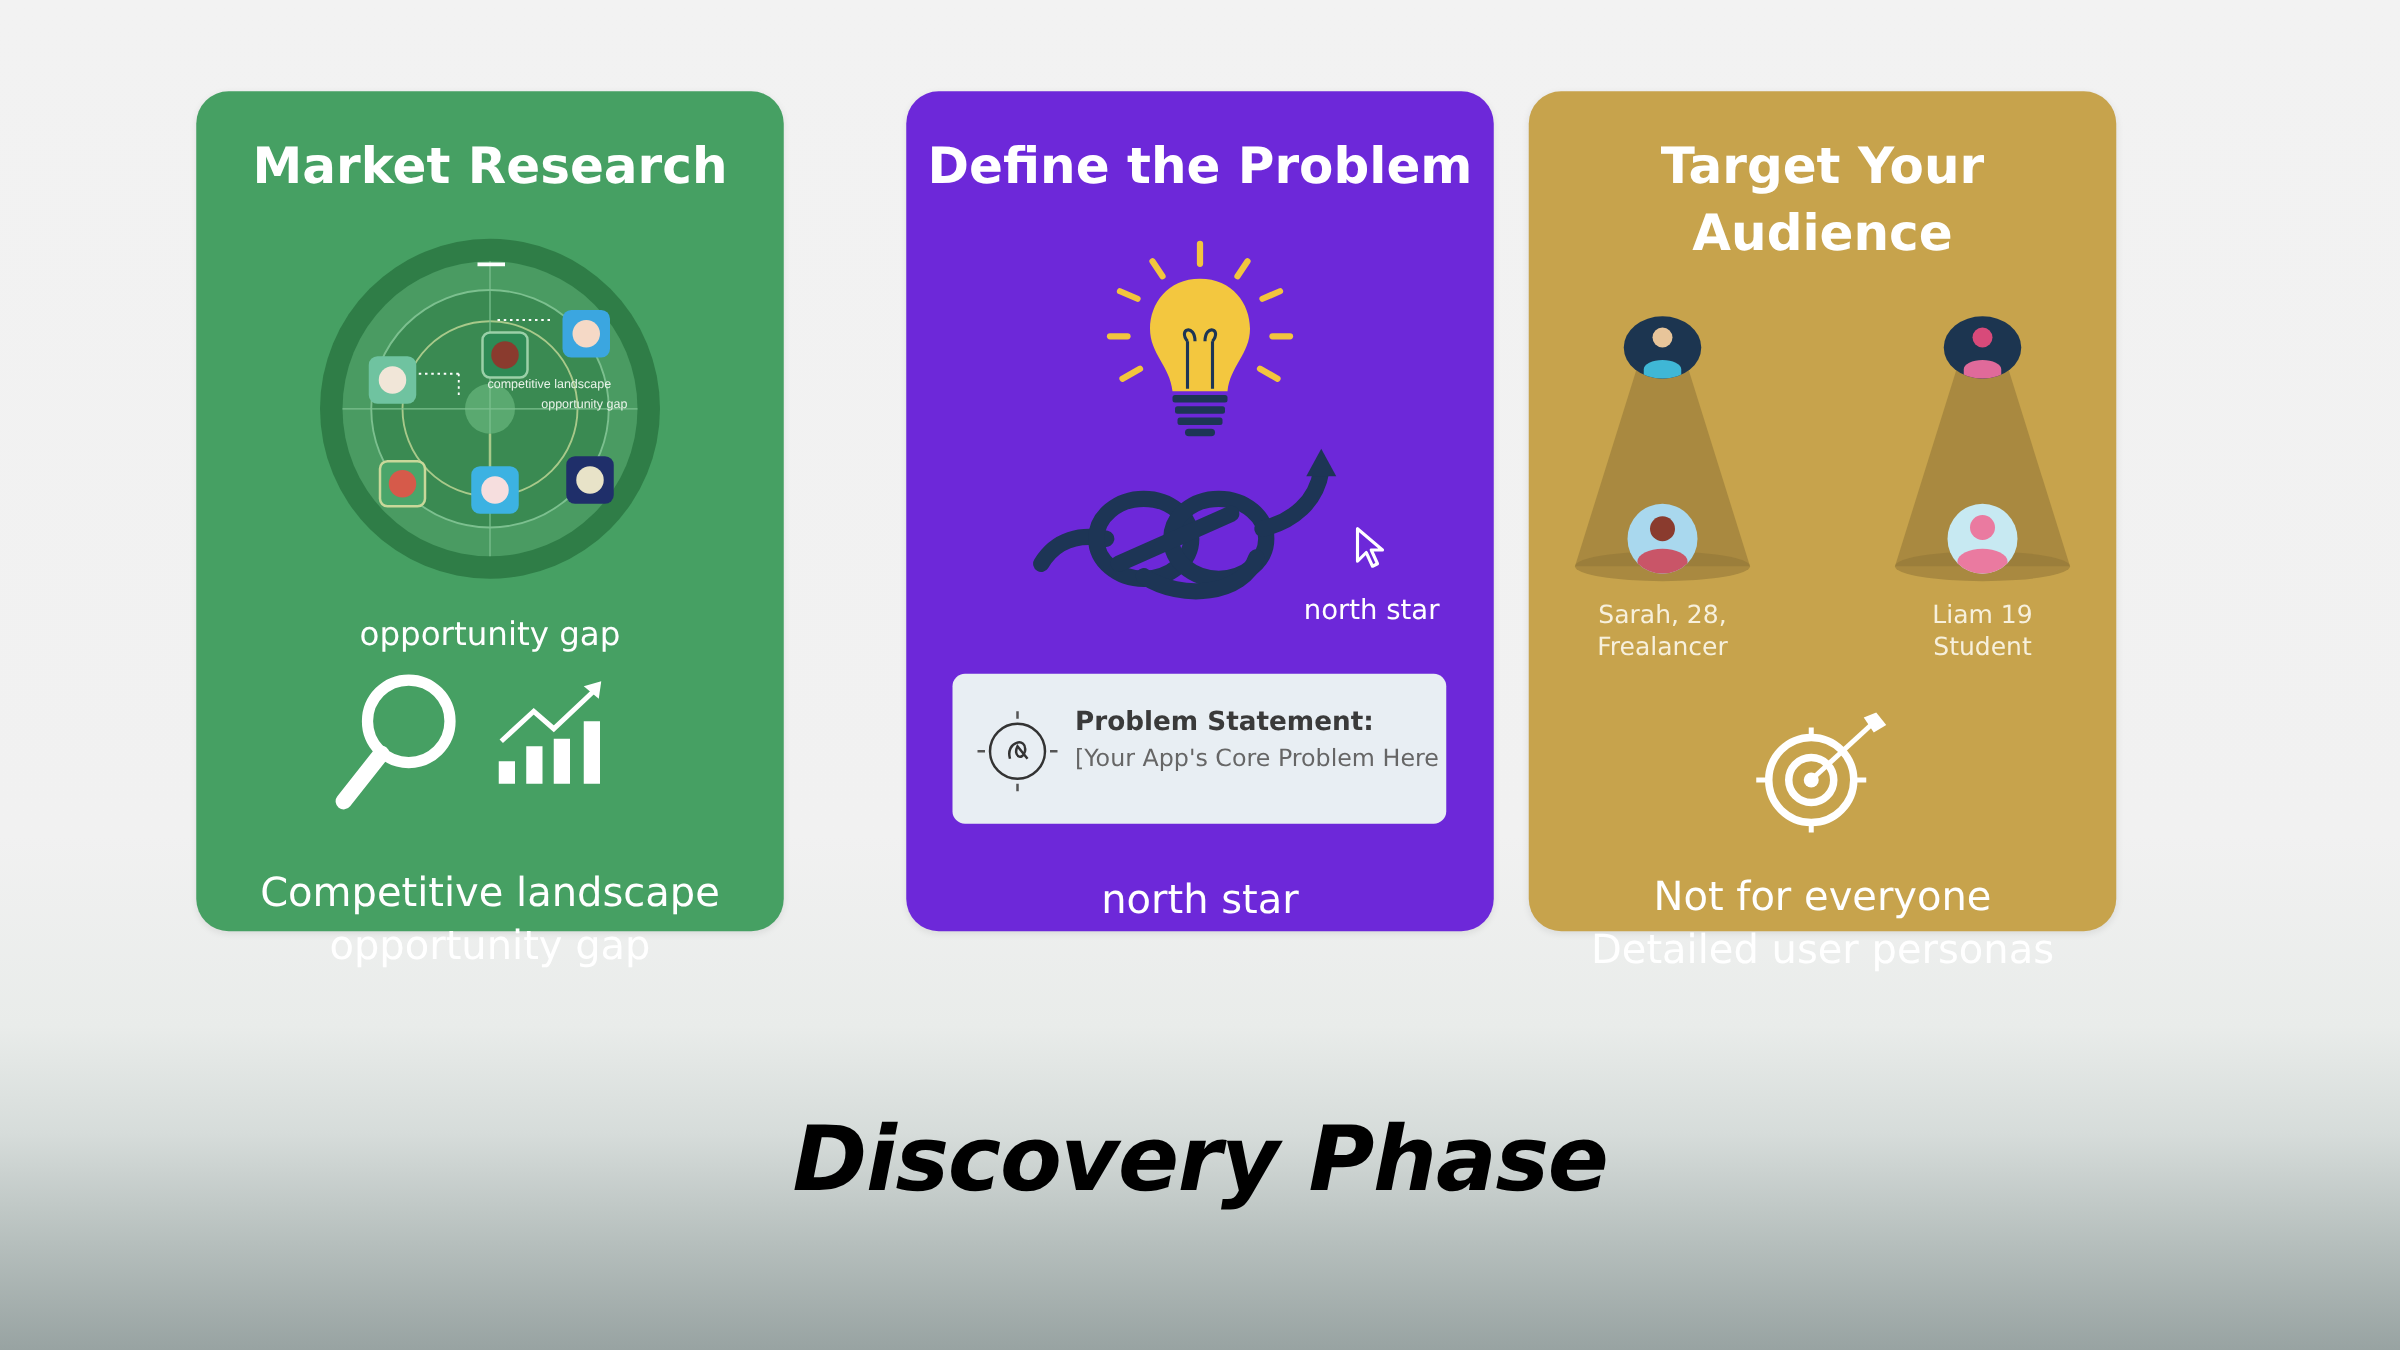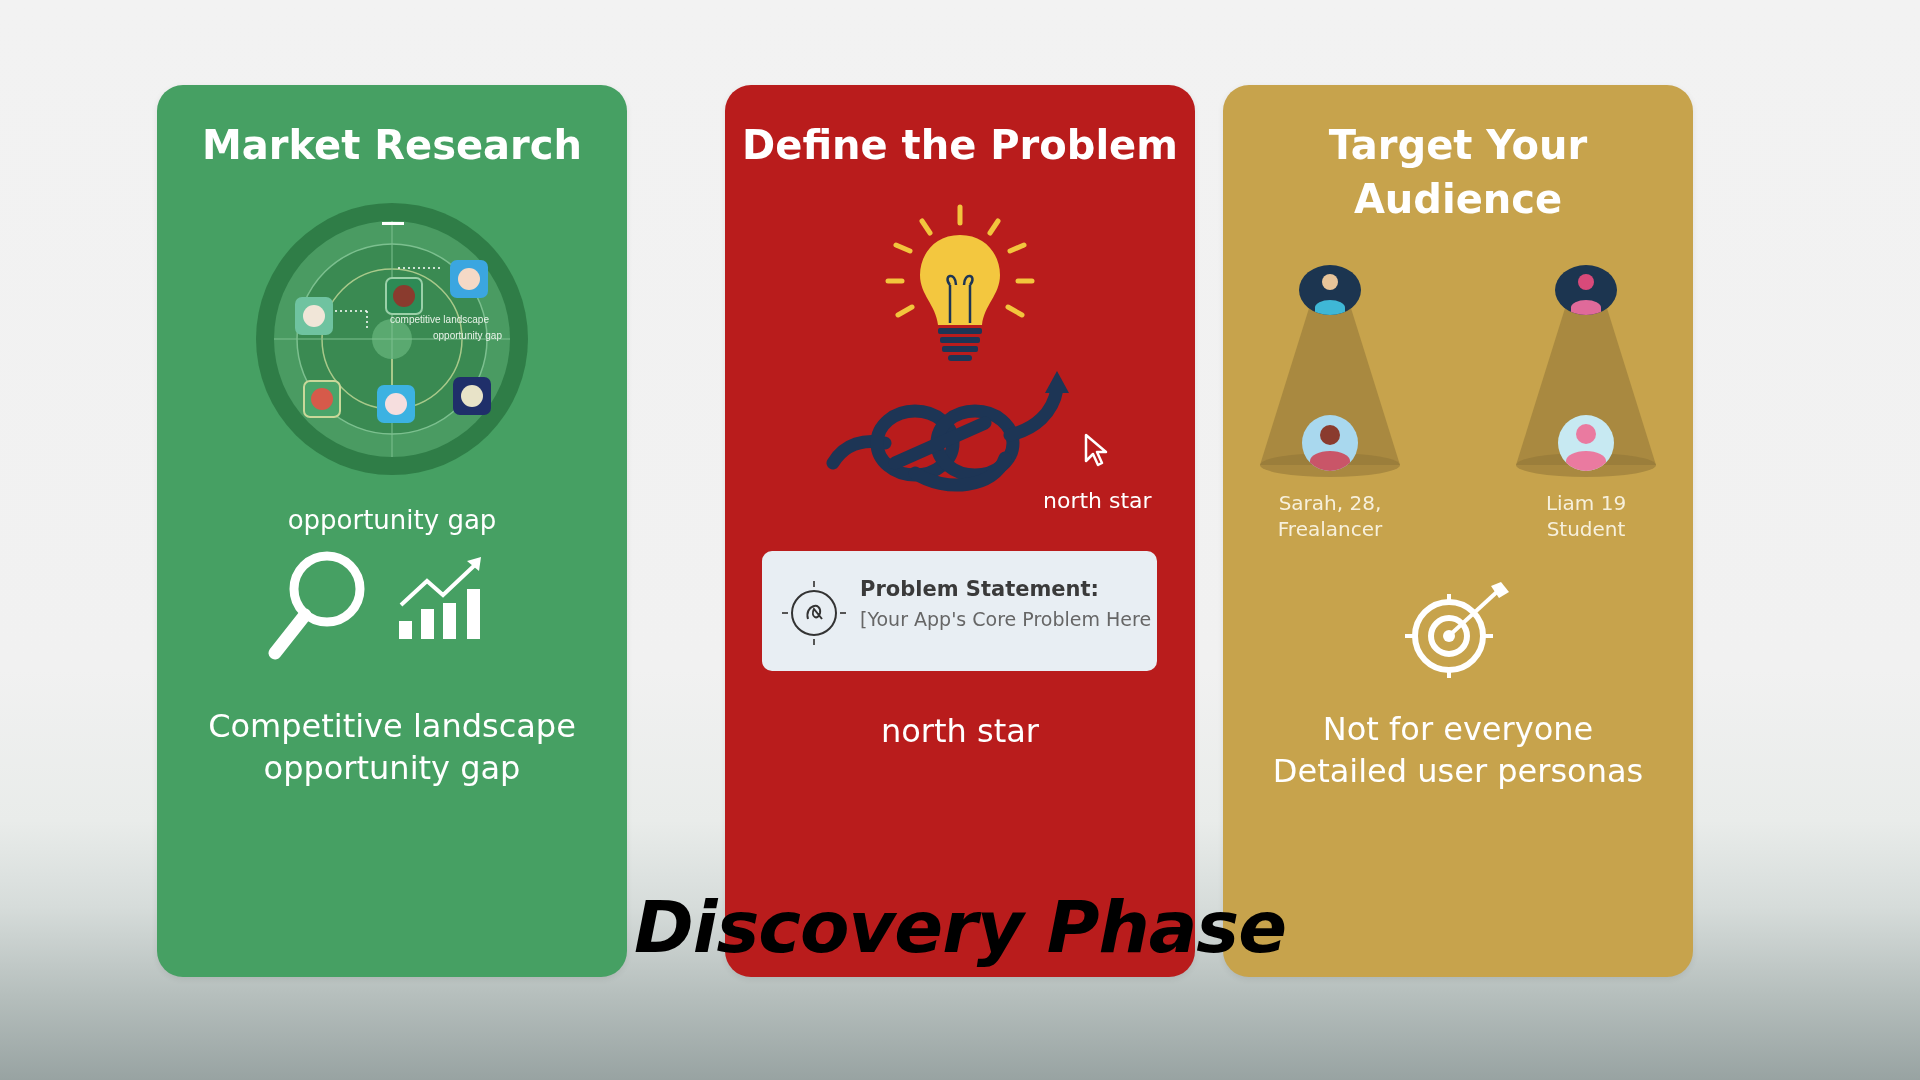--- a/index.html
+++ b/index.html
@@ -6,28 +6,27 @@
   html, body { width: 1920px; height: 1080px; overflow: hidden; }
   body {
     font-family: "Liberation Sans", "DejaVu Sans", sans-serif;
     background: linear-gradient(to bottom, #f2f2f2 0%, #f1f1f1 62%, #e9ecea 76%, #d6dcda 84%, #b6bfbd 92%, #98a3a2 100%);
     position: relative;
   }
   .card {
     position: absolute;
     top: 73px;
     width: 470px;
-    height: 892px;
+    height: 672px;
     border-radius: 26px;
     color: #fff;
     box-shadow: 0 2px 6px rgba(0,0,0,0.08);
-    margin-top: 12px;
   }
   .card-green { left: 157px; background: #46a063; }
-  .card-blue  { left: 725px; background: #b91c1c; }
+  .card-blue  { left: 725px; background: #6d28d9; }
   .card-gold  { left: 1223px; background: #c7a34c; }
   .card-title {
     position: absolute; left: 0; right: 0; text-align: center;
     font-weight: bold; font-size: 40px; line-height: 54px;
     font-family: "DejaVu Sans", sans-serif;
   }
   .card-footer {
     position: absolute; left: 0; right: 0; text-align: center;
     font-size: 32px; line-height: 42px;
     font-family: "DejaVu Sans", sans-serif;

